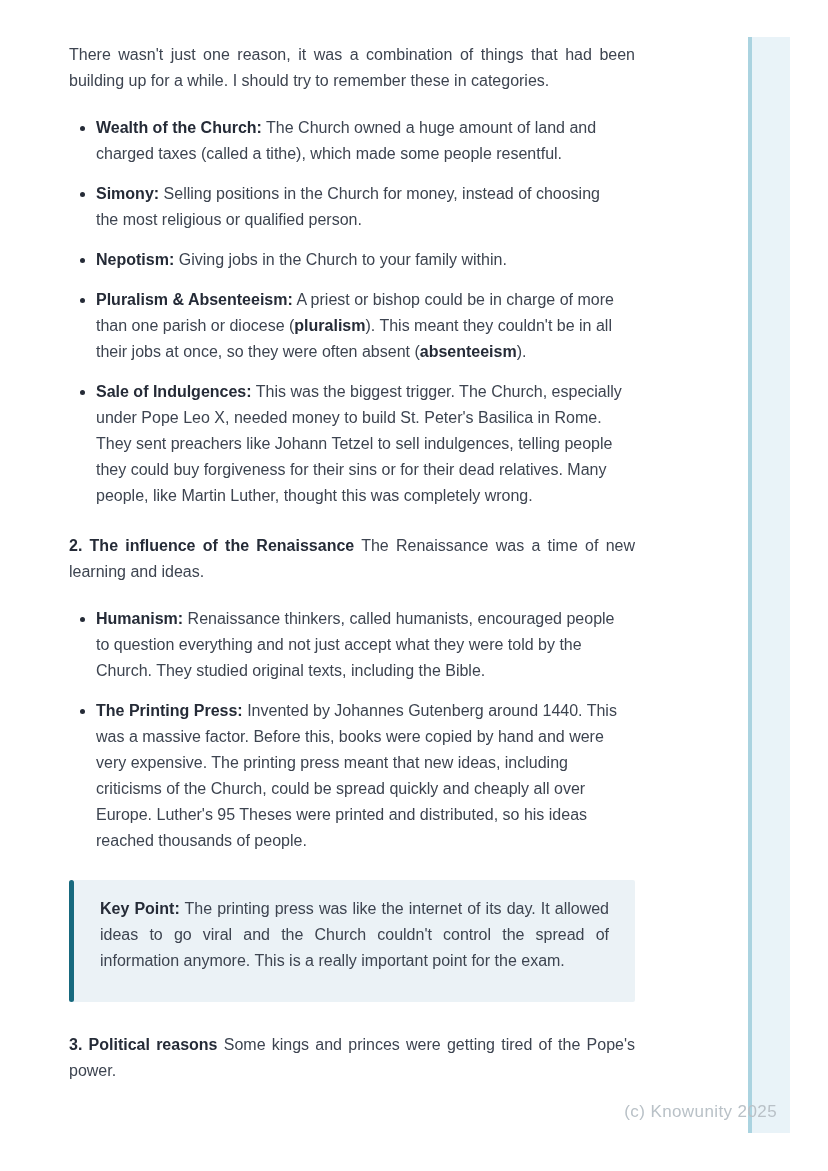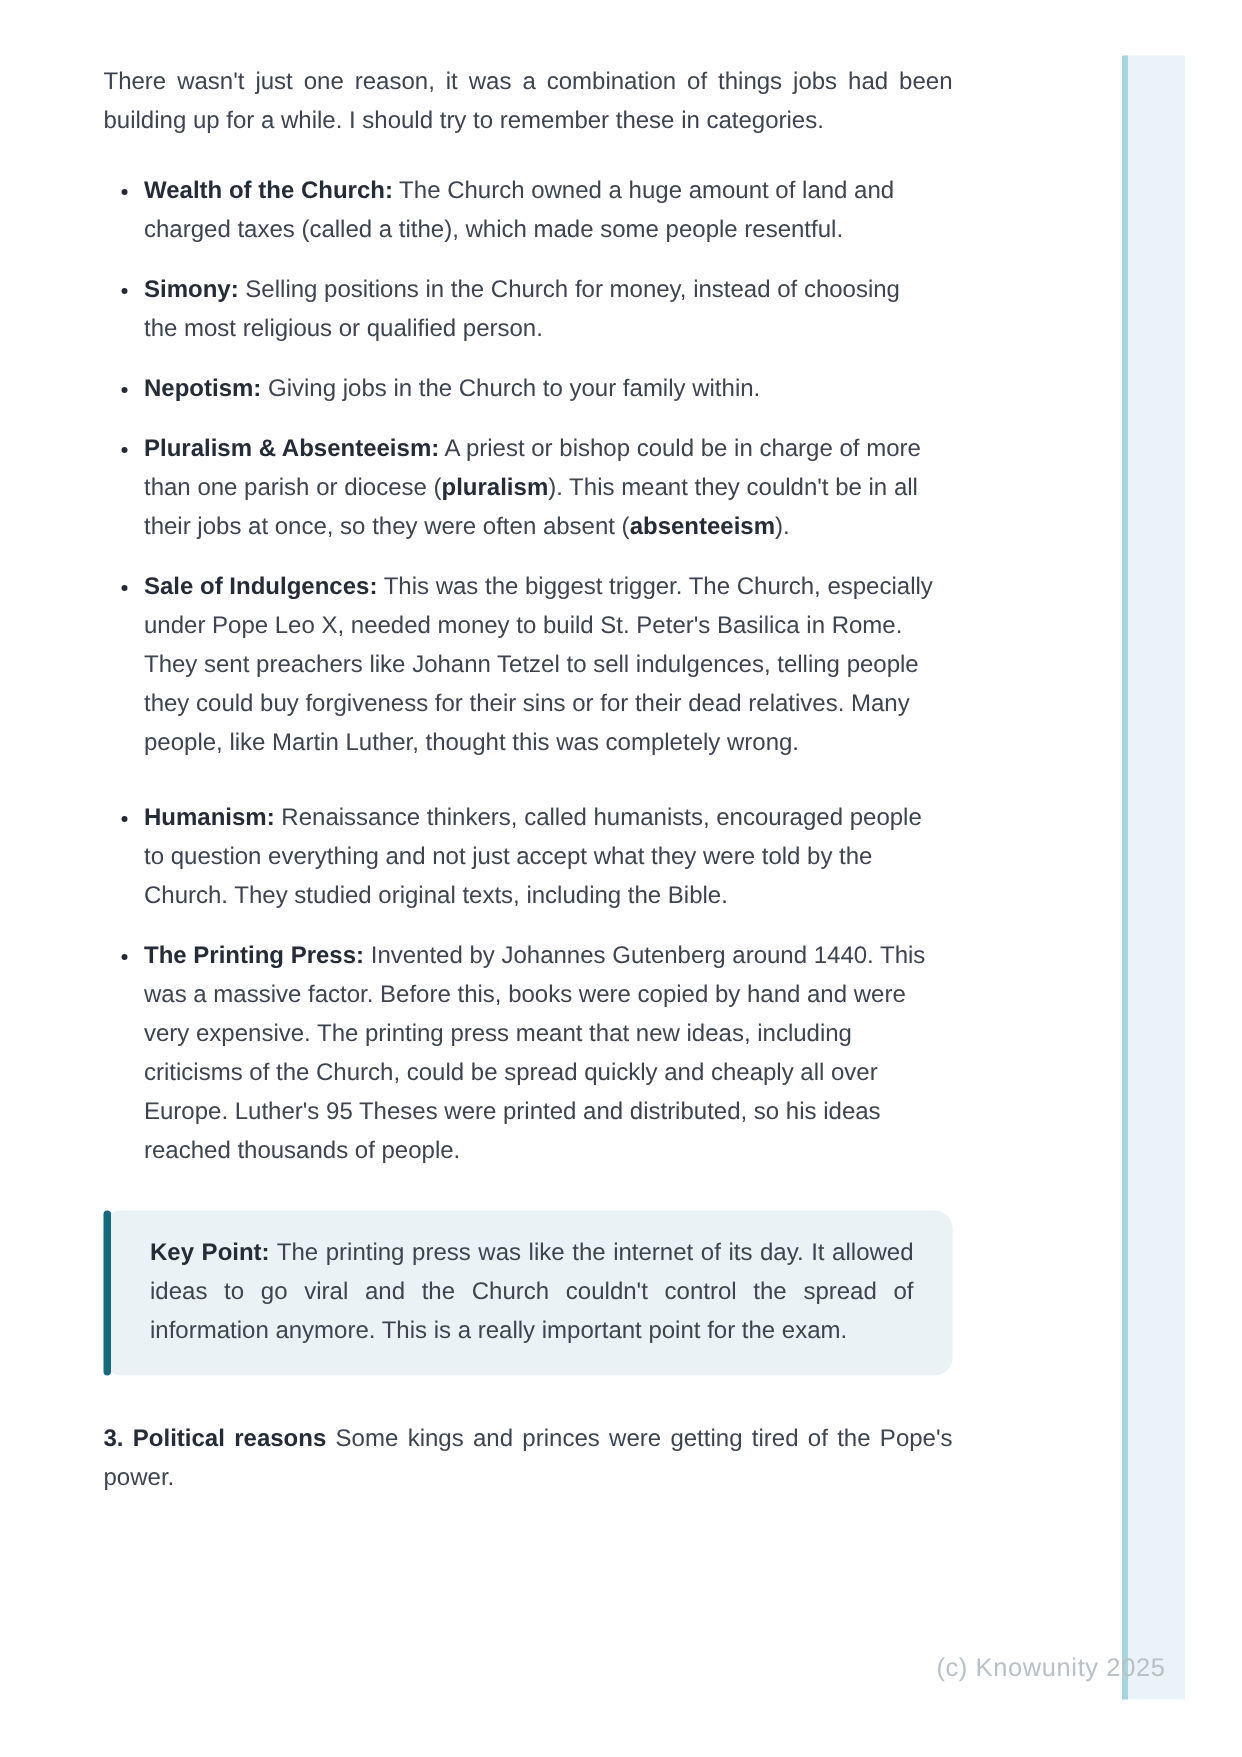--- a/index.html
+++ b/index.html
@@ -28,22 +28,22 @@
   }
   ul.bullets li {
     margin: 0 0 14px 0;
     text-align: left;
   }
   ul.bullets li::marker { color: var(--bold-text, #252b37); }
   .callout {
     position: relative;
     margin: 26px 0 30px 0;
     background: var(--callout-bg, #ebf2f6);
-    border-radius: 12px;
-    padding: 16px 26px 16px 31px;
+    border-radius: 2px;
+    padding: 16px 26px 28px 31px;
   }
   .callout-bar {
     position: absolute;
     left: 0; top: 0; bottom: 0;
     width: 5px;
     border-radius: 3px;
     background: var(--accent-teal, #17697e);
   }
   .callout p { margin: 0; }
   .side-strip {
@@ -60,31 +60,32 @@
     letter-spacing: 0.4px;
     color: var(--watermark, #b9c1c7);
     z-index: 2;
   }
 </style>
 </head>
 <body>
 
 <div class="content">
 
-  <p class="para justify"><span>There wasn't just one reason, it was a combination of things jobs had been building up for a while. I should try to remember these in categories.</span></p>
+  <p class="para justify"><span>There wasn't just one reason, it was a combination of things that had been building up for a while. I should try to remember these in categories.</span></p>
 
 
   <ul class="bullets">
     <li><span class="b">Wealth of the Church:</span><span> The Church owned a huge amount of land and charged taxes (called a tithe), which made some people resentful.</span></li>
     <li><span class="b">Simony:</span><span> Selling positions in the Church for money, instead of choosing the most religious or qualified person.</span></li>
     <li><span class="b">Nepotism:</span><span> Giving jobs in the Church to your family within.</span></li>
     <li><span class="b">Pluralism &amp; Absenteeism:</span><span> A priest or bishop could be in charge of more than one parish or diocese (</span><span class="b">pluralism</span><span>). This meant they couldn't be in all their jobs at once, so they were often absent (</span><span class="b">absenteeism</span><span>).</span></li>
     <li><span class="b">Sale of Indulgences:</span><span> This was the biggest trigger. The Church, especially under Pope Leo X, needed money to build St. Peter's Basilica in Rome. They sent preachers like Johann Tetzel to sell indulgences, telling people they could buy forgiveness for their sins or for their dead relatives. Many people, like Martin Luther, thought this was completely wrong.</span></li>
   </ul>
 
+  <p class="para justify"><span class="b">2. The influence of the Renaissance</span><span> The Renaissance was a time of new learning and ideas.</span></p>
 
   <ul class="bullets">
     <li><span class="b">Humanism:</span><span> Renaissance thinkers, called humanists, encouraged people to question everything and not just accept what they were told by the Church. They studied original texts, including the Bible.</span></li>
     <li><span class="b">The Printing Press:</span><span> Invented by Johannes Gutenberg around 1440. This was a massive factor. Before this, books were copied by hand and were very expensive. The printing press meant that new ideas, including criticisms of the Church, could be spread quickly and cheaply all over Europe. Luther's 95 Theses were printed and distributed, so his ideas reached thousands of people.</span></li>
   </ul>
 
   <div class="callout">
     <span class="callout-bar"></span>
     <p class="justify"><span class="b">Key Point:</span><span> The printing press was like the internet of its day. It allowed ideas to go viral and the Church couldn't control the spread of information anymore. This is a really important point for the exam.</span></p>
   </div>

